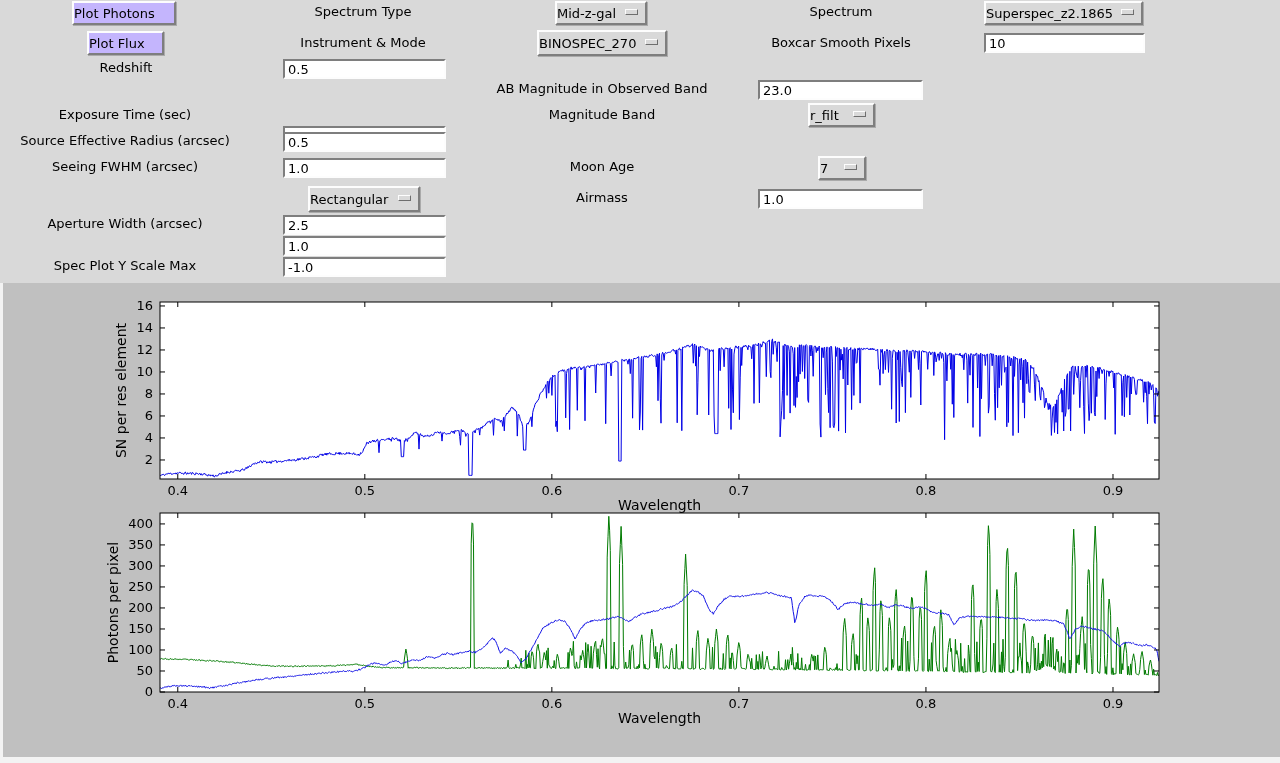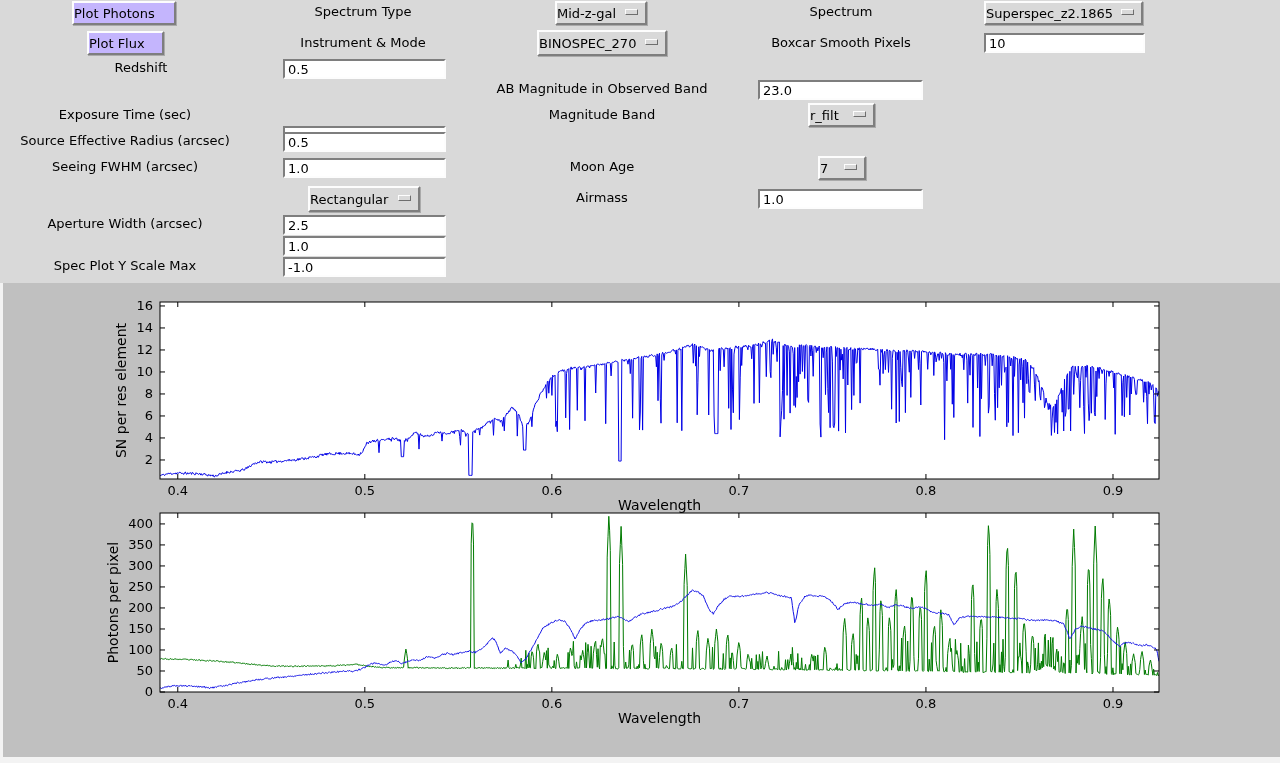--- a/index.html
+++ b/index.html
@@ -50,21 +50,21 @@
 
     <button class="tkbtn" style="left:87px;top:31px;width:77px;height:24px">Plot Flux</button>
     <div class="lbl" style="left:263px;top:35px;width:200px">Instrument &amp; Mode</div>
     <div class="tkmenu" style="left:537px;top:30px;width:130px;height:26px">
       <span>BINOSPEC_270</span>
       <span class="ind"></span>
     </div>
     <div class="lbl" style="left:741px;top:35px;width:200px">Boxcar Smooth Pixels</div>
     <input class="tkentry" style="left: 984px; top: 33px; width: 161px;" value="10">
 
-    <div class="lbl" style="left:16px;top:60px;width:250px">Redshift</div>
+    <div class="lbl" style="left:1px;top:60px;width:250px">Redshift</div>
     <input class="tkentry" style="left: 283px; top: 59px; width: 163px;" value="0.5">
 
     <div class="lbl" style="left:452px;top:81px;width:300px">AB Magnitude in Observed Band</div>
     <input class="tkentry" style="left: 758px; top: 80px; width: 165px;" value="23.0">
 
     <div class="lbl" style="left:0px;top:107px;width:250px">Exposure Time (sec)</div>
     <input class="tkentry" style="left: 283px; top: 106px; width: 163px; margin-top: 20px;" value="3600.0">
     <div class="lbl" style="left:452px;top:107px;width:300px">Magnitude Band</div>
     <div class="tkmenu" style="left:808px;top:103px;width:67px;height:24px">
       <span>r_filt</span>

